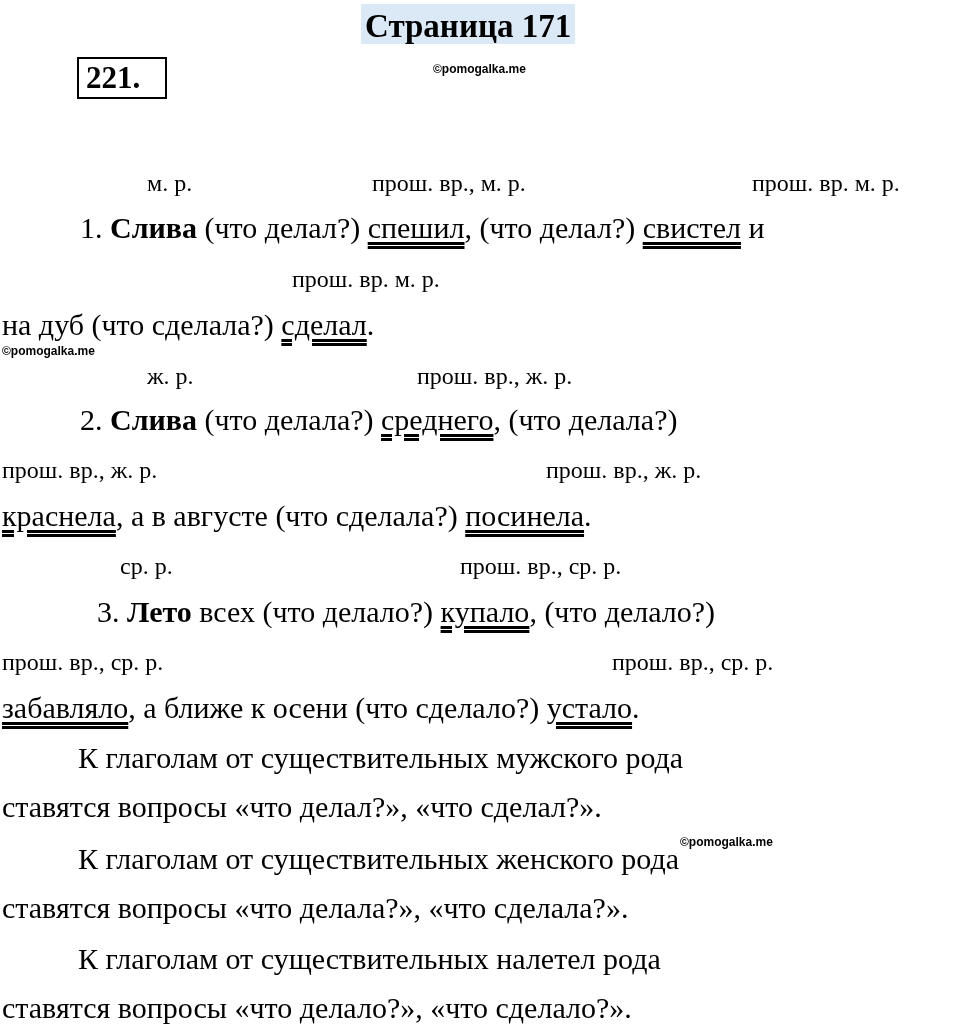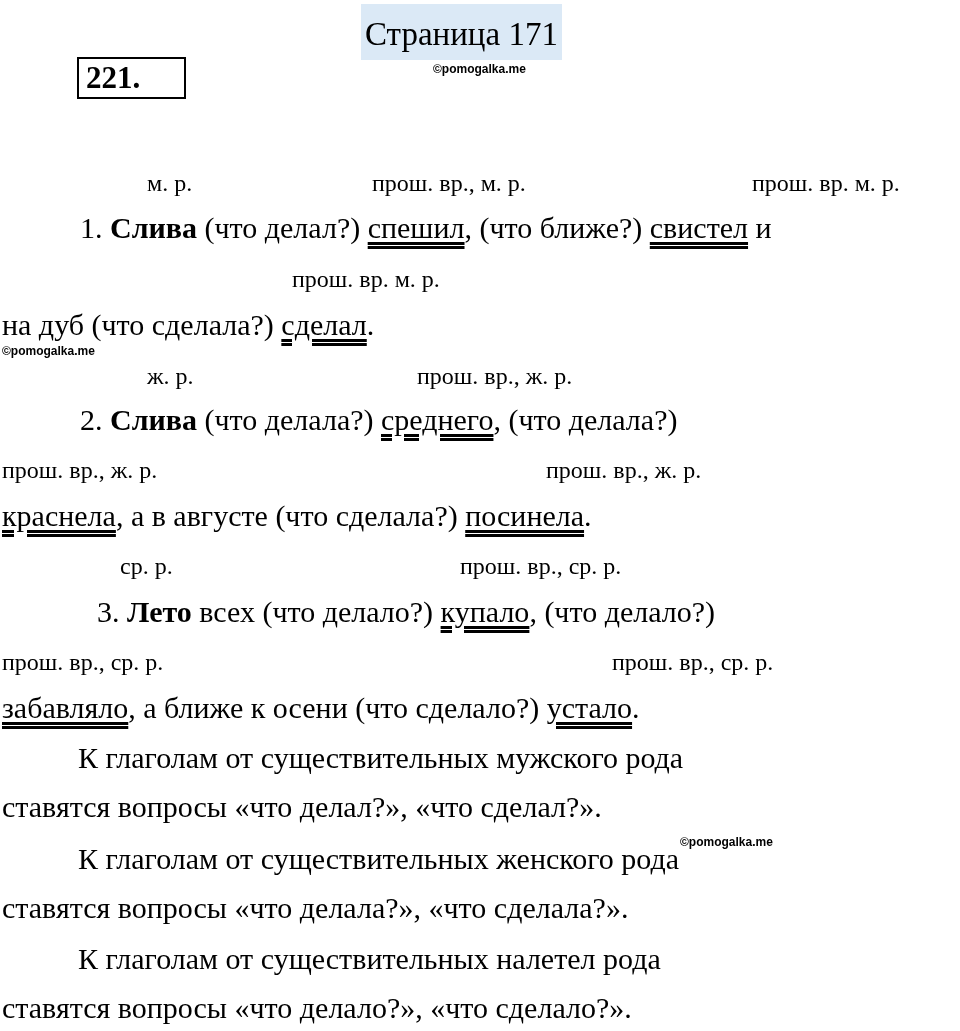--- a/index.html
+++ b/index.html
@@ -2,46 +2,46 @@
 <html><head>
 <meta charset="utf-8">
 <style>
   html, body { margin: 0; padding: 0; background: #ffffff; }
   body {
     width: 960px; height: 1031px; position: relative; overflow: hidden;
     font-family: "Liberation Serif", "DejaVu Serif", serif; color: #000;
   }
   .abs { position: absolute; white-space: nowrap; }
   .page-title {
-    left: 361px; top: 4px; height: 40px; padding: 8px 4px;
-    background: #dbe9f6; font-weight: normal; font-size: 33px; line-height: 44px;
+    left: 361px; top: 4px; height: 40px; padding: 0 4px;
+    background: #dbe9f6; font-weight: bold; font-size: 33px; line-height: 44px;
   }
   .task-num {
-    left: 77px; top: 57px; width: 109px; height: 42px; box-sizing: border-box;
+    left: 77px; top: 57px; width: 90px; height: 42px; box-sizing: border-box;
     border: 2px solid #000; font-weight: bold; font-size: 31px; line-height: 38px;
     padding-left: 7px;
   }
   .wm { font-family: "Liberation Sans", "DejaVu Sans", sans-serif; font-weight: bold; font-size: 12px; }
   .ann { font-size: 24px; line-height: 28px; }
   .line { font-size: 30px; line-height: 36px; }
   .dbl { text-decoration: underline double; text-underline-offset: 4px; }
   b { font-weight: bold; }
 </style>
 </head>
 <body>
 
 <div class="abs page-title">Страница 171</div>
 <div class="abs task-num">221.</div>
 <div class="abs wm" style="left:433px;top:62px">©pomogalka.me</div>
 
 <div class="abs ann" style="left:147px;top:169px">м. р.</div>
 <div class="abs ann" style="left:372px;top:169px">прош. вр., м. р.</div>
 <div class="abs ann" style="left:752px;top:169px">прош. вр. м. р.</div>
 <div class="abs line" style="left:80px;top:210px">
-  <span>1.</span> <b>Слива</b> <span>(что делал?)</span> <span class="dbl">спешил</span><span>, (что ближе?)</span> <span class="dbl">свистел</span><span> и</span>
+  <span>1.</span> <b>Слива</b> <span>(что делал?)</span> <span class="dbl">спешил</span><span>, (что делал?)</span> <span class="dbl">свистел</span><span> и</span>
 </div>
 <div class="abs ann" style="left:292px;top:265px">прош. вр. м. р.</div>
 <div class="abs line" style="left:2px;top:307px">
   <span>на дуб (что сделала?) </span><span class="dbl">сделал</span><span>.</span>
 </div>
 <div class="abs wm" style="left:2px;top:344px">©pomogalka.me</div>
 
 <div class="abs ann" style="left:147px;top:362px">ж. р.</div>
 <div class="abs ann" style="left:417px;top:362px">прош. вр., ж. р.</div>
 <div class="abs line" style="left:80px;top:402px">

